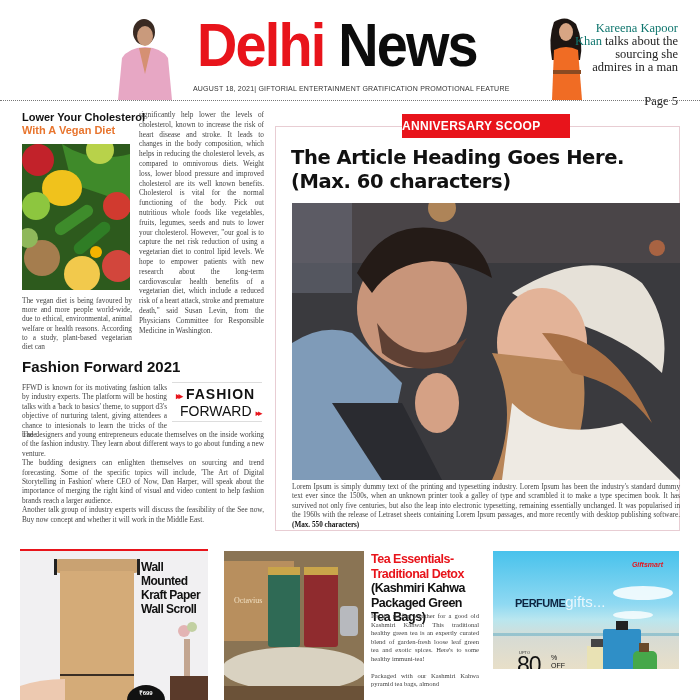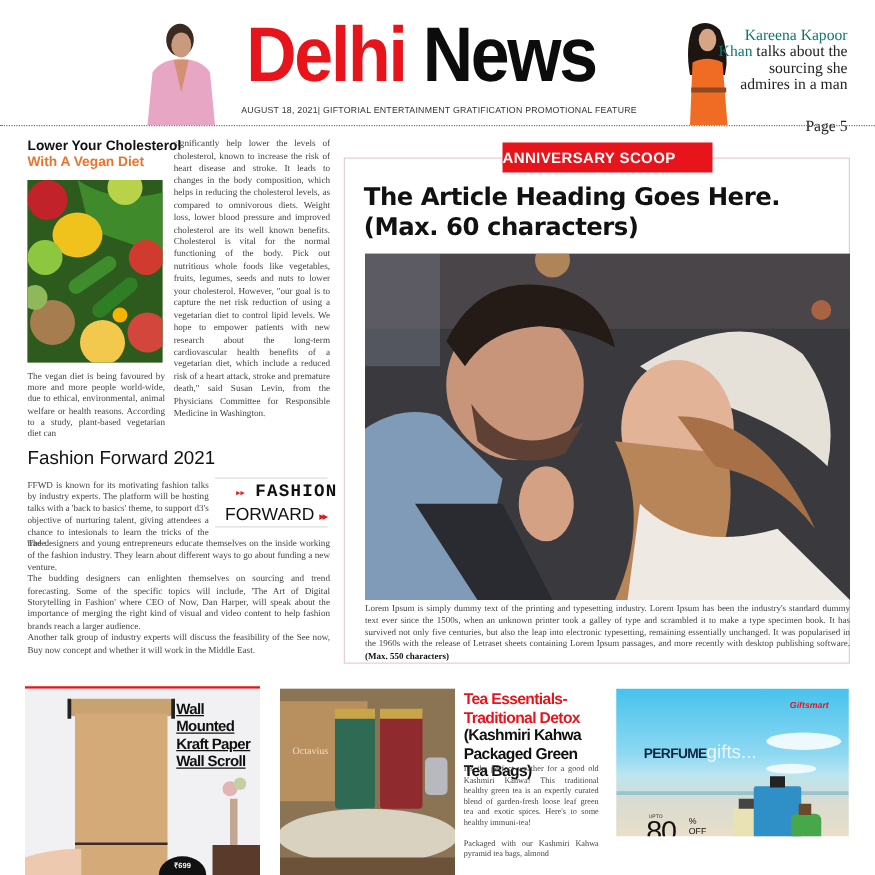--- a/index.html
+++ b/index.html
@@ -23,40 +23,40 @@
   .tagline { position: absolute; left: 193px; top: 85px; font-family: "Liberation Sans", sans-serif; font-size: 7px; letter-spacing: 0.2px; color: #333; white-space: nowrap; }
   .dotted-rule { position: absolute; left: 0; top: 100px; width: 700px; border-top: 1px dotted #777; }
 
   
   .veg-title { position: absolute; left: 22px; top: 111px; font-family: "Liberation Sans", sans-serif; font-weight: bold; font-size: 11px; line-height: 13px; color: #111; }
   .veg-title .sub { color: #e8752e; display: block; }
   .veg-img { position: absolute; left: 22px; top: 144px; width: 108px; height: 146px; overflow: hidden; background: #2e5a1c; }
   .veg-caption { position: absolute; left: 22px; top: 296px; width: 110px; font-size: 7.3px; line-height: 9.2px; color: #444; text-align: justify; }
   .veg-body { position: absolute; left: 139px; top: 110px; width: 125px; font-size: 7.3px; line-height: 9.8px; color: #444; text-align: justify; hyphens: auto; }
 
-  .fashion-title { position: absolute; left: 22px; top: 358px; font-family: "Liberation Sans", sans-serif; font-weight: normal; font-size: 15px; color: #111; }
+  .fashion-title { position: absolute; left: 22px; top: 358px; font-family: "Liberation Sans", sans-serif; font-weight: bold; font-size: 15px; color: #111; }
   .fashion-intro { position: absolute; left: 22px; top: 383px; width: 145px; font-size: 7.3px; line-height: 9.4px; color: #444; text-align: justify; }
   .fashion-logo { position: absolute; left: 172px; top: 382px; width: 90px; height: 40px; border-top: 1px solid #ddd; border-bottom: 1px solid #ddd; font-family: "Liberation Sans", sans-serif; }
-  .fashion-logo .l1 { position: absolute; left: 16px; top: 3px; font-weight: bold; font-size: 14px; letter-spacing: 1px; color: #111; white-space: nowrap; font-family: Liberation Mono, monospace; }
+  .fashion-logo .l1 { position: absolute; left: 4px; top: 3px; font-weight: bold; font-size: 14px; letter-spacing: 1px; color: #111; white-space: nowrap; }
   .fashion-logo .l2 { position: absolute; left: 8px; top: 20px; font-size: 14px; color: #111; white-space: nowrap; }
   .fashion-logo .arrow { color: #e8141b; font-size: 9px; letter-spacing: -2px; }
   .fashion-body { position: absolute; left: 22px; top: 430px; width: 242px; font-size: 7.3px; line-height: 9.4px; color: #444; text-align: justify; }
 
   
   .feature-box { position: absolute; left: 275px; top: 126px; width: 405px; height: 405px; border: 1px solid #e8cdd3; }
   .scoop-badge { position: absolute; left: 402px; top: 114px; width: 168px; height: 24px; background: #e8141b; color: #fff; font-family: "Liberation Sans", sans-serif; font-weight: bold; font-size: 12px; line-height: 24px; letter-spacing: 0.3px; }
   .feature-heading { position: absolute; left: 291px; top: 146px; width: 380px; font-family: "DejaVu Sans", sans-serif; font-weight: bold; font-size: 19.5px; line-height: 24px; color: #111; letter-spacing: -0.4px; }
   .feature-photo { position: absolute; left: 292px; top: 203px; width: 388px; height: 277px; overflow: hidden; background: #3b3a3d; }
   .feature-body { position: absolute; left: 292px; top: 483px; width: 388px; font-size: 7.2px; line-height: 9.4px; color: #444; text-align: justify; }
   .feature-body b { color: #111; }
 
   
   .red-rule { position: absolute; left: 20px; top: 549px; width: 188px; height: 2px; background: #e8141b; }
   .kraft-card { position: absolute; left: 20px; top: 551px; width: 188px; height: 149px; background: #f2f1f3; overflow: hidden; }
-  .kraft-title { position: absolute; left: 141px; top: 560px; width: 70px; font-family: "Liberation Sans", sans-serif; font-weight: bold; font-size: 12px; line-height: 14px; color: #111; letter-spacing: -0.5px; text-decoration: underline; }
+  .kraft-title { position: absolute; left: 141px; top: 560px; width: 70px; font-family: "Liberation Sans", sans-serif; font-weight: bold; font-size: 12px; line-height: 14px; color: #111; letter-spacing: -0.5px; }
   .price-burst { position: absolute; left: 127px; top: 685px; width: 38px; height: 30px; background: #111; border-radius: 50%; color: #fff; font-family: "Liberation Sans", sans-serif; font-size: 6px; font-weight: bold; text-align: center; line-height: 16px; }
 
   .tea-img { position: absolute; left: 224px; top: 551px; width: 140px; height: 149px; overflow: hidden; background: #7d6a50; }
   .tea-title { position: absolute; left: 371px; top: 552px; width: 112px; font-family: "Liberation Sans", sans-serif; font-weight: bold; font-size: 12.5px; line-height: 14.5px; letter-spacing: -0.5px; color: #111; }
   .tea-title .red { color: #e8141b; }
   .tea-body { position: absolute; left: 371px; top: 612px; width: 108px; font-size: 6.6px; line-height: 8.6px; color: #444; text-align: justify; }
   .tea-body p + p { margin-top: 8px; }
 
   .perfume-ad { position: absolute; left: 493px; top: 551px; width: 186px; height: 118px; overflow: hidden; background: linear-gradient(#48c2ec 0%, #8fd9f2 45%, #b9e6ef 58%, #d8dbd3 75%, #e8dfc8 100%); }
   .perfume-ad .brand { position: absolute; right: 16px; top: 10px; font-family: "Liberation Sans", sans-serif; font-style: italic; font-weight: bold; font-size: 7px; color: #e8141b; }

